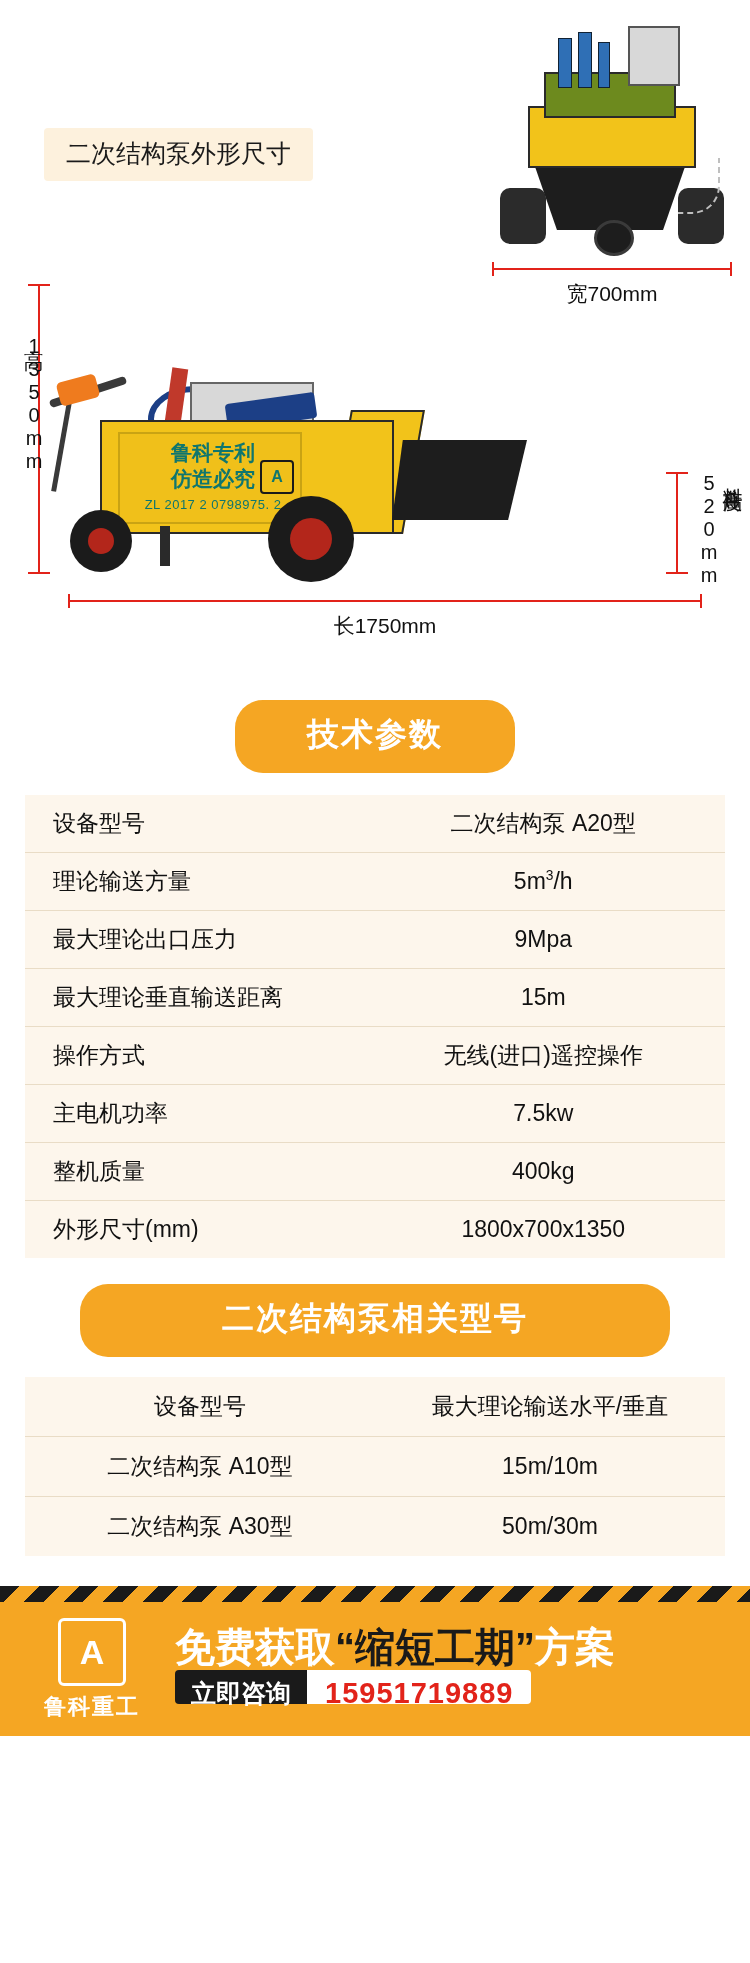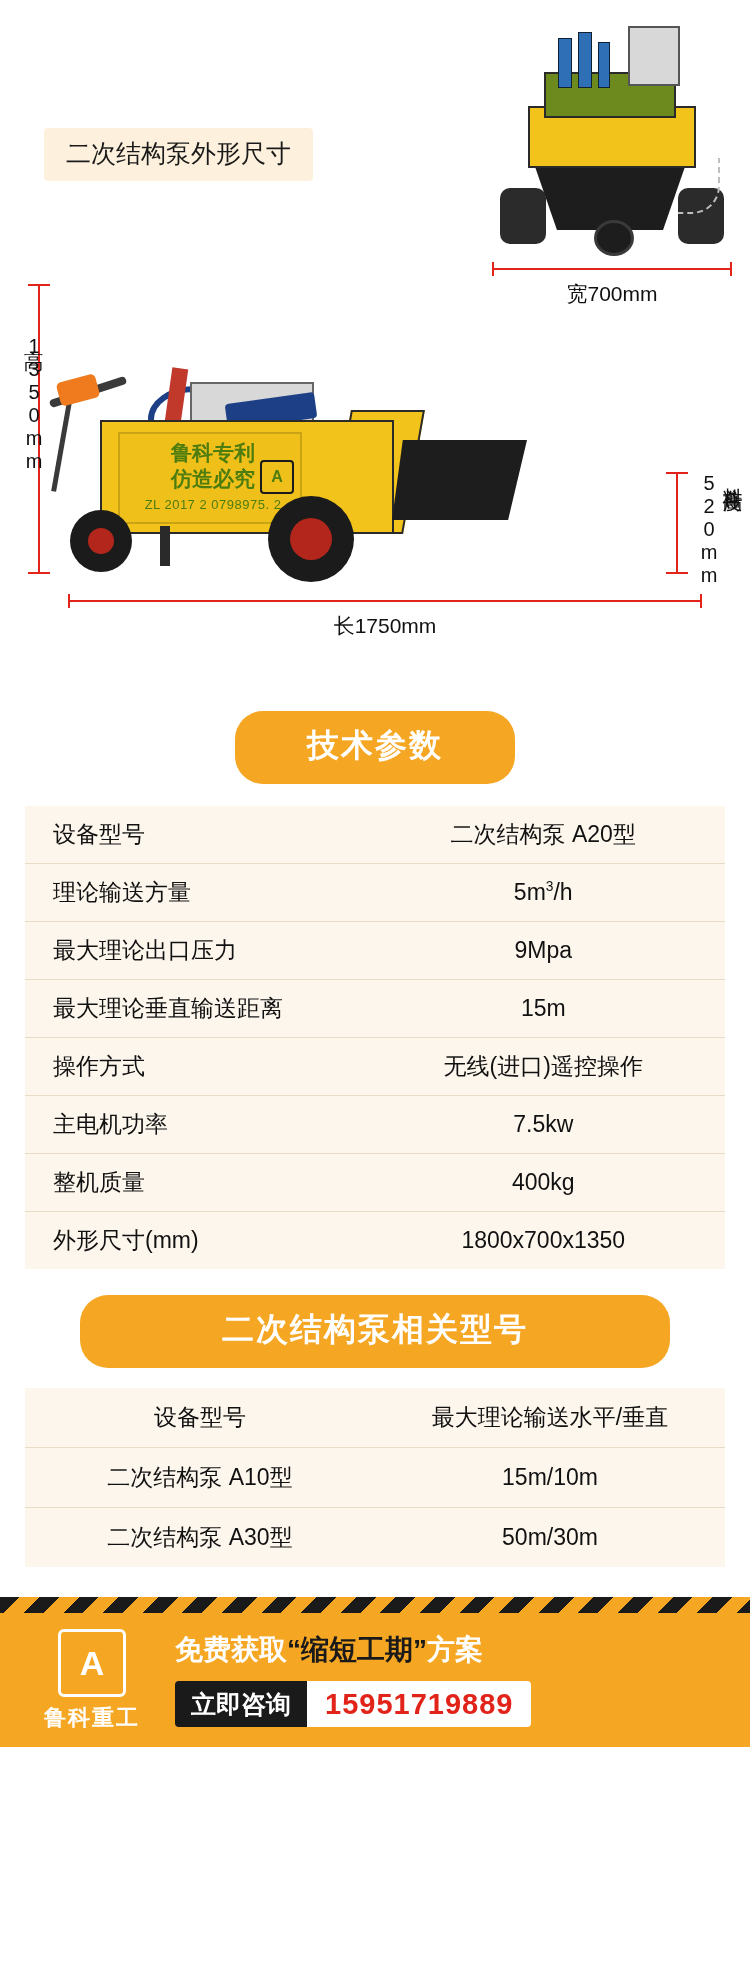--- a/index.html
+++ b/index.html
@@ -257,21 +257,21 @@
     width: 180px;
     height: 88px;
     background: #f0c01a;
     border: 2px solid #c9a313;
   }
   .m-panel-text {
     position: absolute;
     left: 88px;
     top: 150px;
     width: 170px;
-    color: #4d7c0f;
+    color: #0f766e;
     font-size: 21px;
     font-weight: bold;
     line-height: 26px;
     text-align: center;
   }
   .m-panel-text .small {
     font-size: 13px;
     font-weight: normal;
     letter-spacing: 0.5px;
   }
@@ -414,21 +414,21 @@
     color: #fff;
     font-size: 32px;
     font-weight: bold;
     text-align: center;
     border-radius: 28px;
     padding: 13px 0 16px 0;
     letter-spacing: 2px;
   }
   .pill.tech {
     width: 280px;
-    margin-top: 41px;
+    margin-top: 30px;
   }
   .pill.models {
     width: 590px;
     margin-top: 26px;
   }
 
   
   table.spec {
     width: 700px;
     margin: 22px auto 0 auto;
@@ -508,33 +508,33 @@
   .footer .brand .bname {
     font-size: 22px;
     margin-top: 6px;
     letter-spacing: 2px;
     font-weight: bold;
   }
   .footer .line1 {
     position: absolute;
     left: 175px;
     top: 34px;
-    font-size: 28px;
+    font-size: 40px;
     font-weight: bold;
     color: #fff;
     white-space: nowrap;
   }
   .footer .line1 .hl { color: #1a1a1a; }
   .footer .cta {
     position: absolute;
     left: 175px;
     top: 84px;
     display: flex;
     align-items: stretch;
-    height: 46px;
+    height: 34px;
   }
   .footer .cta .btn {
     background: #1a1a1a;
     color: #fff;
     font-size: 25px;
     font-weight: bold;
     padding: 0 16px;
     line-height: 46px;
     border-radius: 4px 0 0 4px;
   }

